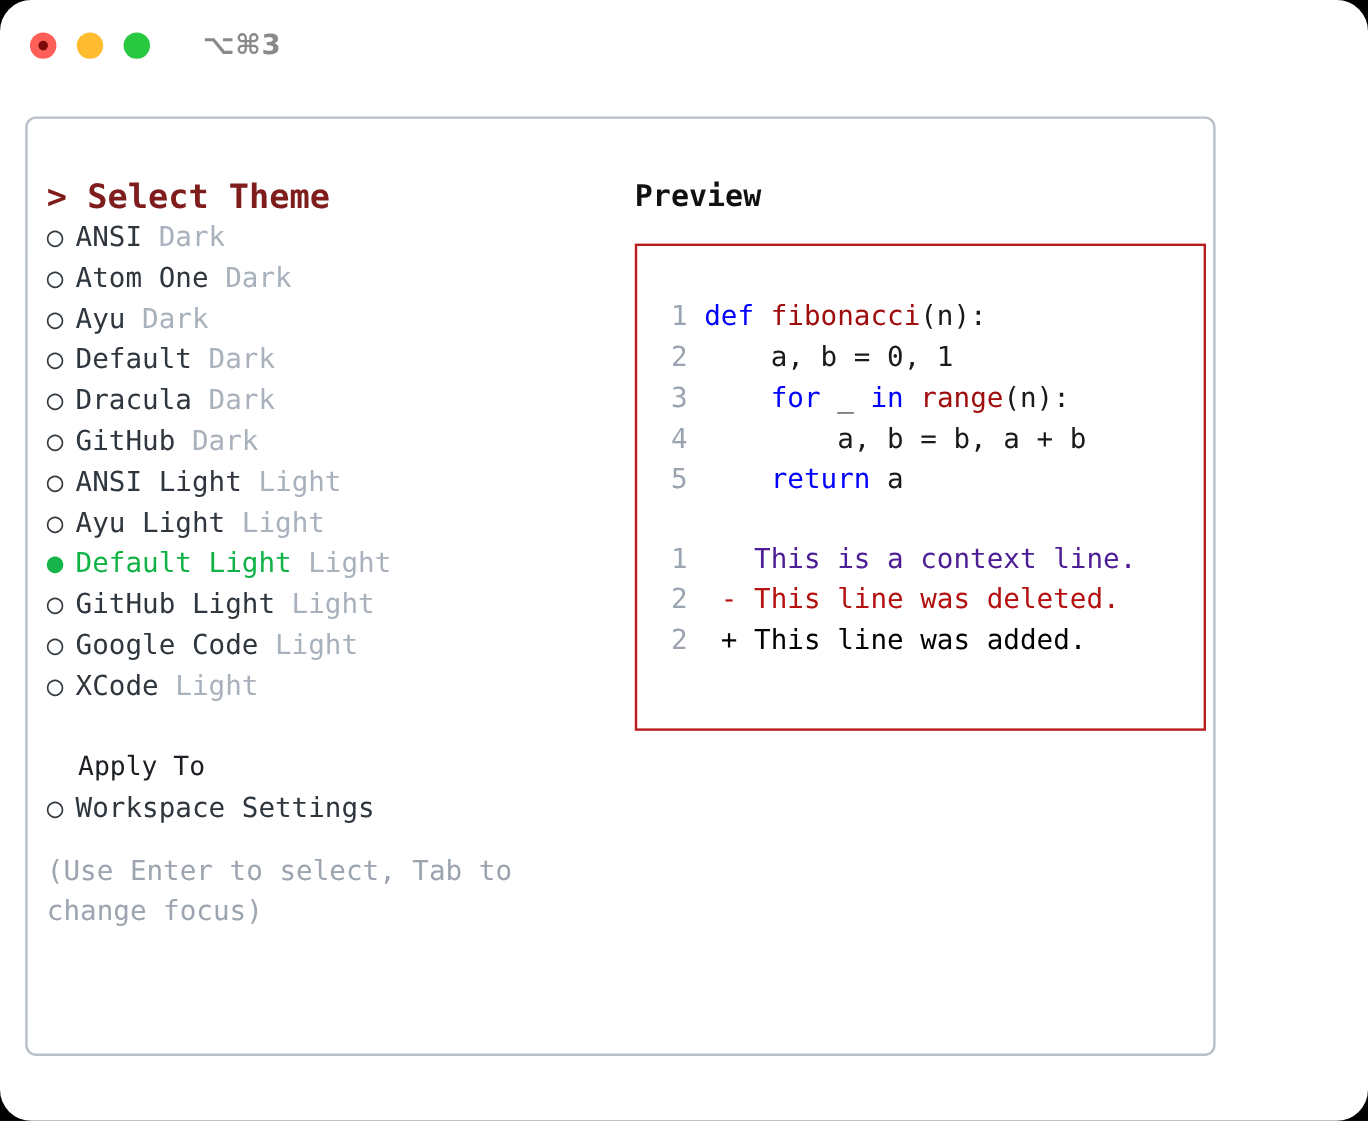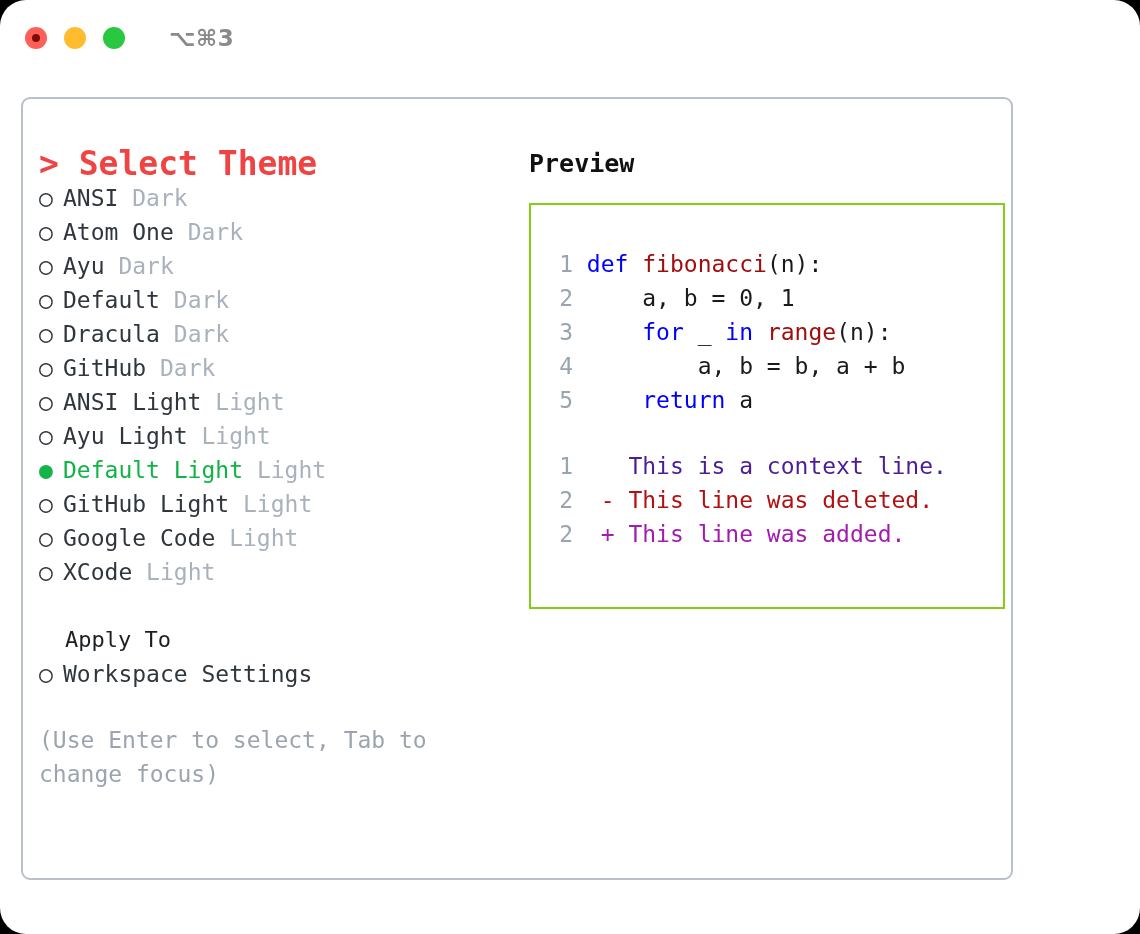--- a/index.html
+++ b/index.html
@@ -91,23 +91,23 @@
 
   
   .left-col {
     position: absolute;
     left: 16px;
     top: 48px;
     width: 440px;
   }
 
   .list-header {
-    font-size: 33px;
+    font-size: 28px;
     font-weight: bold;
-    color: #ef4444;
+    color: #7f1d1d;
     line-height: 34px;
     white-space: pre;
   }
 
   .opt-row {
     font-size: 23px;
     line-height: 34px;
     color: #333a40;
     white-space: pre;
     display: block;
@@ -126,21 +126,21 @@
     font-size: 22px;
     line-height: 34px;
     color: #1b1f23;
     white-space: pre;
     margin-top: 34px;
     display: block;
     padding-left: 26px;
   }
 
   .hint {
-    margin-top: 32px;
+    margin-top: 18px;
     font-size: 23px;
     line-height: 34px;
     color: #9ba4af;
     width: 400px;
     white-space: pre-wrap;
     word-break: normal;
   }
 
   
   .right-col {
@@ -152,21 +152,21 @@
   .preview-title {
     font-size: 25px;
     font-weight: bold;
     color: #111111;
     line-height: 34px;
   }
   .preview-box {
     margin-top: 22px;
     width: 476px;
     height: 406px;
-    border: 2px solid #84cc16;
+    border: 2px solid #b91c1c;
     box-sizing: border-box;
     background: #ffffff;
     padding: 42px 0 0 0;
     overflow: hidden;
   }
 
   .code-line {
     font-size: 23px;
     line-height: 34px;
     white-space: pre;
@@ -178,21 +178,21 @@
     text-align: right;
     color: #9aa4b0;
   }
   .kw  { color: #0000ff; }
   .fn  { color: #a00d0d; }
   .pl  { color: #1a1a1a; }
   .gap { height: 32px; }
 
   .diff-ctx { color: #4c1d95; }
   .diff-del { color: #b51010; }
-  .diff-add { color: #a21caf; }
+  .diff-add { color: #000000; }
 </style>
 </head>
 <body>
 
 <div class="window">
 
   <div class="titlebar">
     <div class="lights">
       <span class="light red"></span>
       <span class="light amber"></span>

